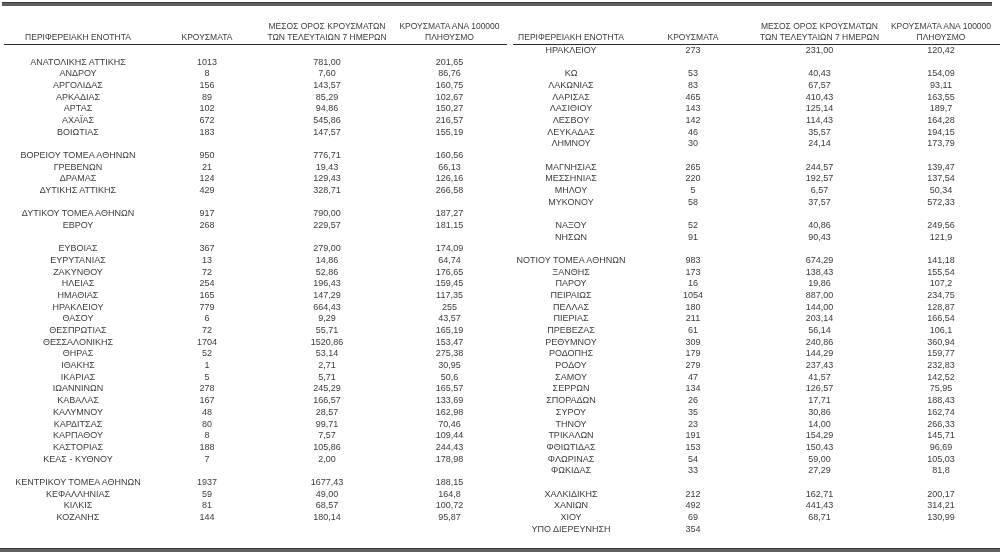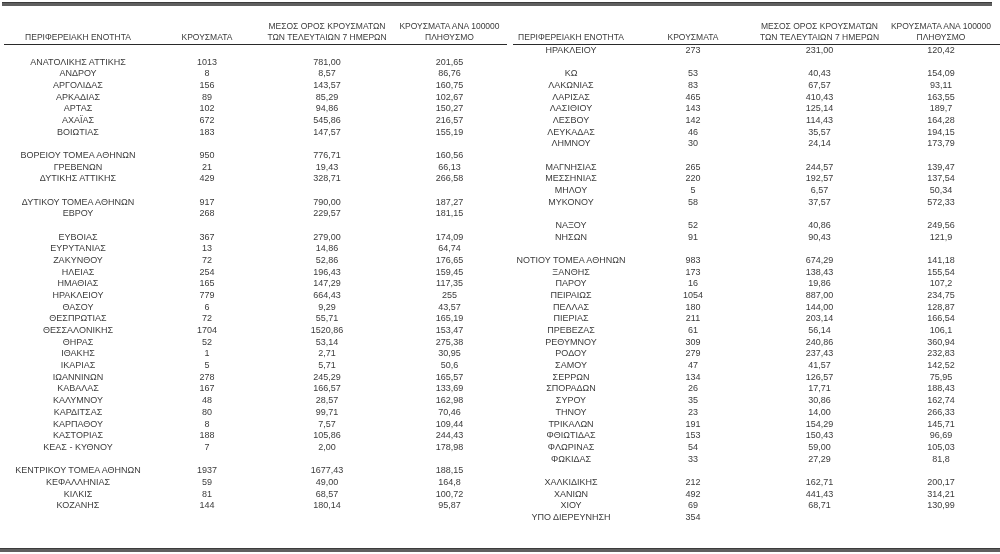--- a/index.html
+++ b/index.html
@@ -105,21 +105,21 @@
           </div>
           <div class="row">
             <div class="cell c0">ΑΝΑΤΟΛΙΚΗΣ ΑΤΤΙΚΗΣ</div>
             <div class="cell c1">1013</div>
             <div class="cell c2">781,00</div>
             <div class="cell c3">201,65</div>
           </div>
           <div class="row">
             <div class="cell c0">ΑΝΔΡΟΥ</div>
             <div class="cell c1">8</div>
-            <div class="cell c2">8,57</div>
+            <div class="cell c2">7,60</div>
             <div class="cell c3">86,76</div>
           </div>
           <div class="row">
             <div class="cell c0">ΑΡΓΟΛΙΔΑΣ</div>
             <div class="cell c1">156</div>
             <div class="cell c2">143,57</div>
             <div class="cell c3">160,75</div>
           </div>
           <div class="row">
             <div class="cell c0">ΑΡΚΑΔΙΑΣ</div>
@@ -155,20 +155,26 @@
             <div class="cell c0">ΒΟΡΕΙΟΥ ΤΟΜΕΑ ΑΘΗΝΩΝ</div>
             <div class="cell c1">950</div>
             <div class="cell c2">776,71</div>
             <div class="cell c3">160,56</div>
           </div>
           <div class="row">
             <div class="cell c0">ΓΡΕΒΕΝΩΝ</div>
             <div class="cell c1">21</div>
             <div class="cell c2">19,43</div>
             <div class="cell c3">66,13</div>
+          </div>
+          <div class="row">
+            <div class="cell c0">ΔΡΑΜΑΣ</div>
+            <div class="cell c1">124</div>
+            <div class="cell c2">129,43</div>
+            <div class="cell c3">126,16</div>
           </div>
           <div class="row">
             <div class="cell c0">ΔΥΤΙΚΗΣ ΑΤΤΙΚΗΣ</div>
             <div class="cell c1">429</div>
             <div class="cell c2">328,71</div>
             <div class="cell c3">266,58</div>
           </div>
           <div class="row">
             <div class="cell c0"></div>
             <div class="cell c1"></div>
@@ -498,20 +504,26 @@
             <div class="cell c2">56,14</div>
             <div class="cell c3">106,1</div>
           </div>
           <div class="row">
             <div class="cell c0">ΡΕΘΥΜΝΟΥ</div>
             <div class="cell c1">309</div>
             <div class="cell c2">240,86</div>
             <div class="cell c3">360,94</div>
           </div>
           <div class="row">
+            <div class="cell c0">ΡΟΔΟΠΗΣ</div>
+            <div class="cell c1">179</div>
+            <div class="cell c2">144,29</div>
+            <div class="cell c3">159,77</div>
+          </div>
+          <div class="row">
             <div class="cell c0">ΡΟΔΟΥ</div>
             <div class="cell c1">279</div>
             <div class="cell c2">237,43</div>
             <div class="cell c3">232,83</div>
           </div>
           <div class="row">
             <div class="cell c0">ΣΑΜΟΥ</div>
             <div class="cell c1">47</div>
             <div class="cell c2">41,57</div>
             <div class="cell c3">142,52</div>

